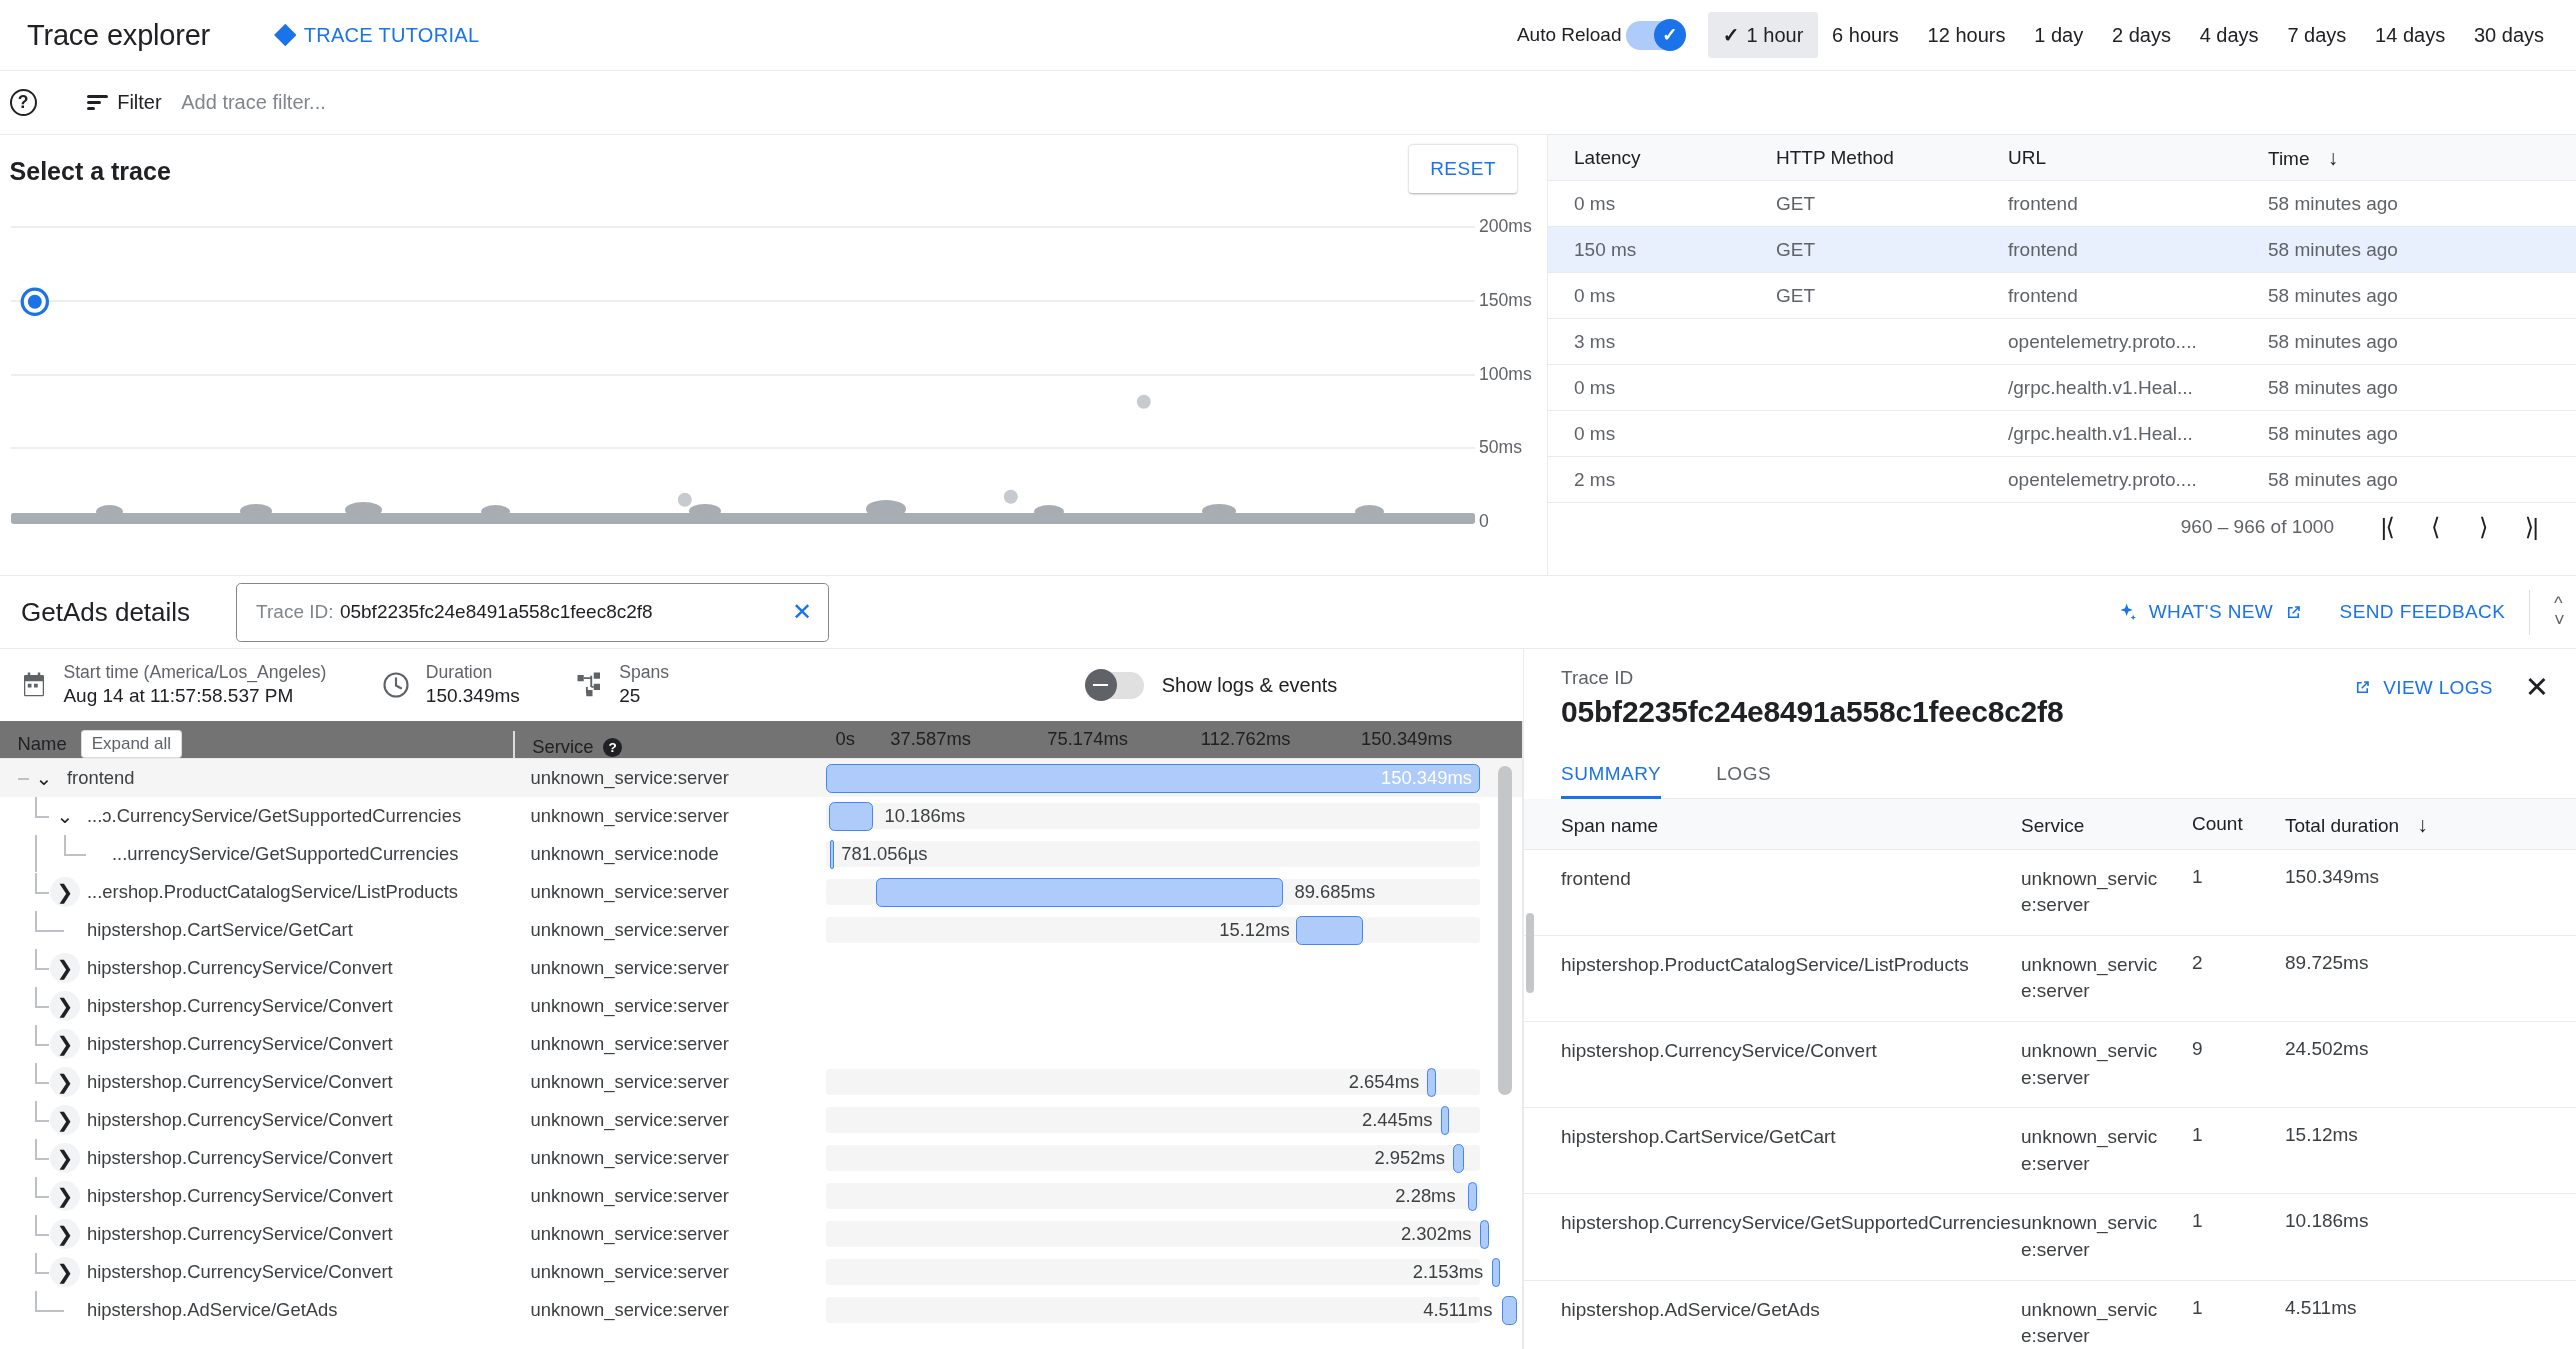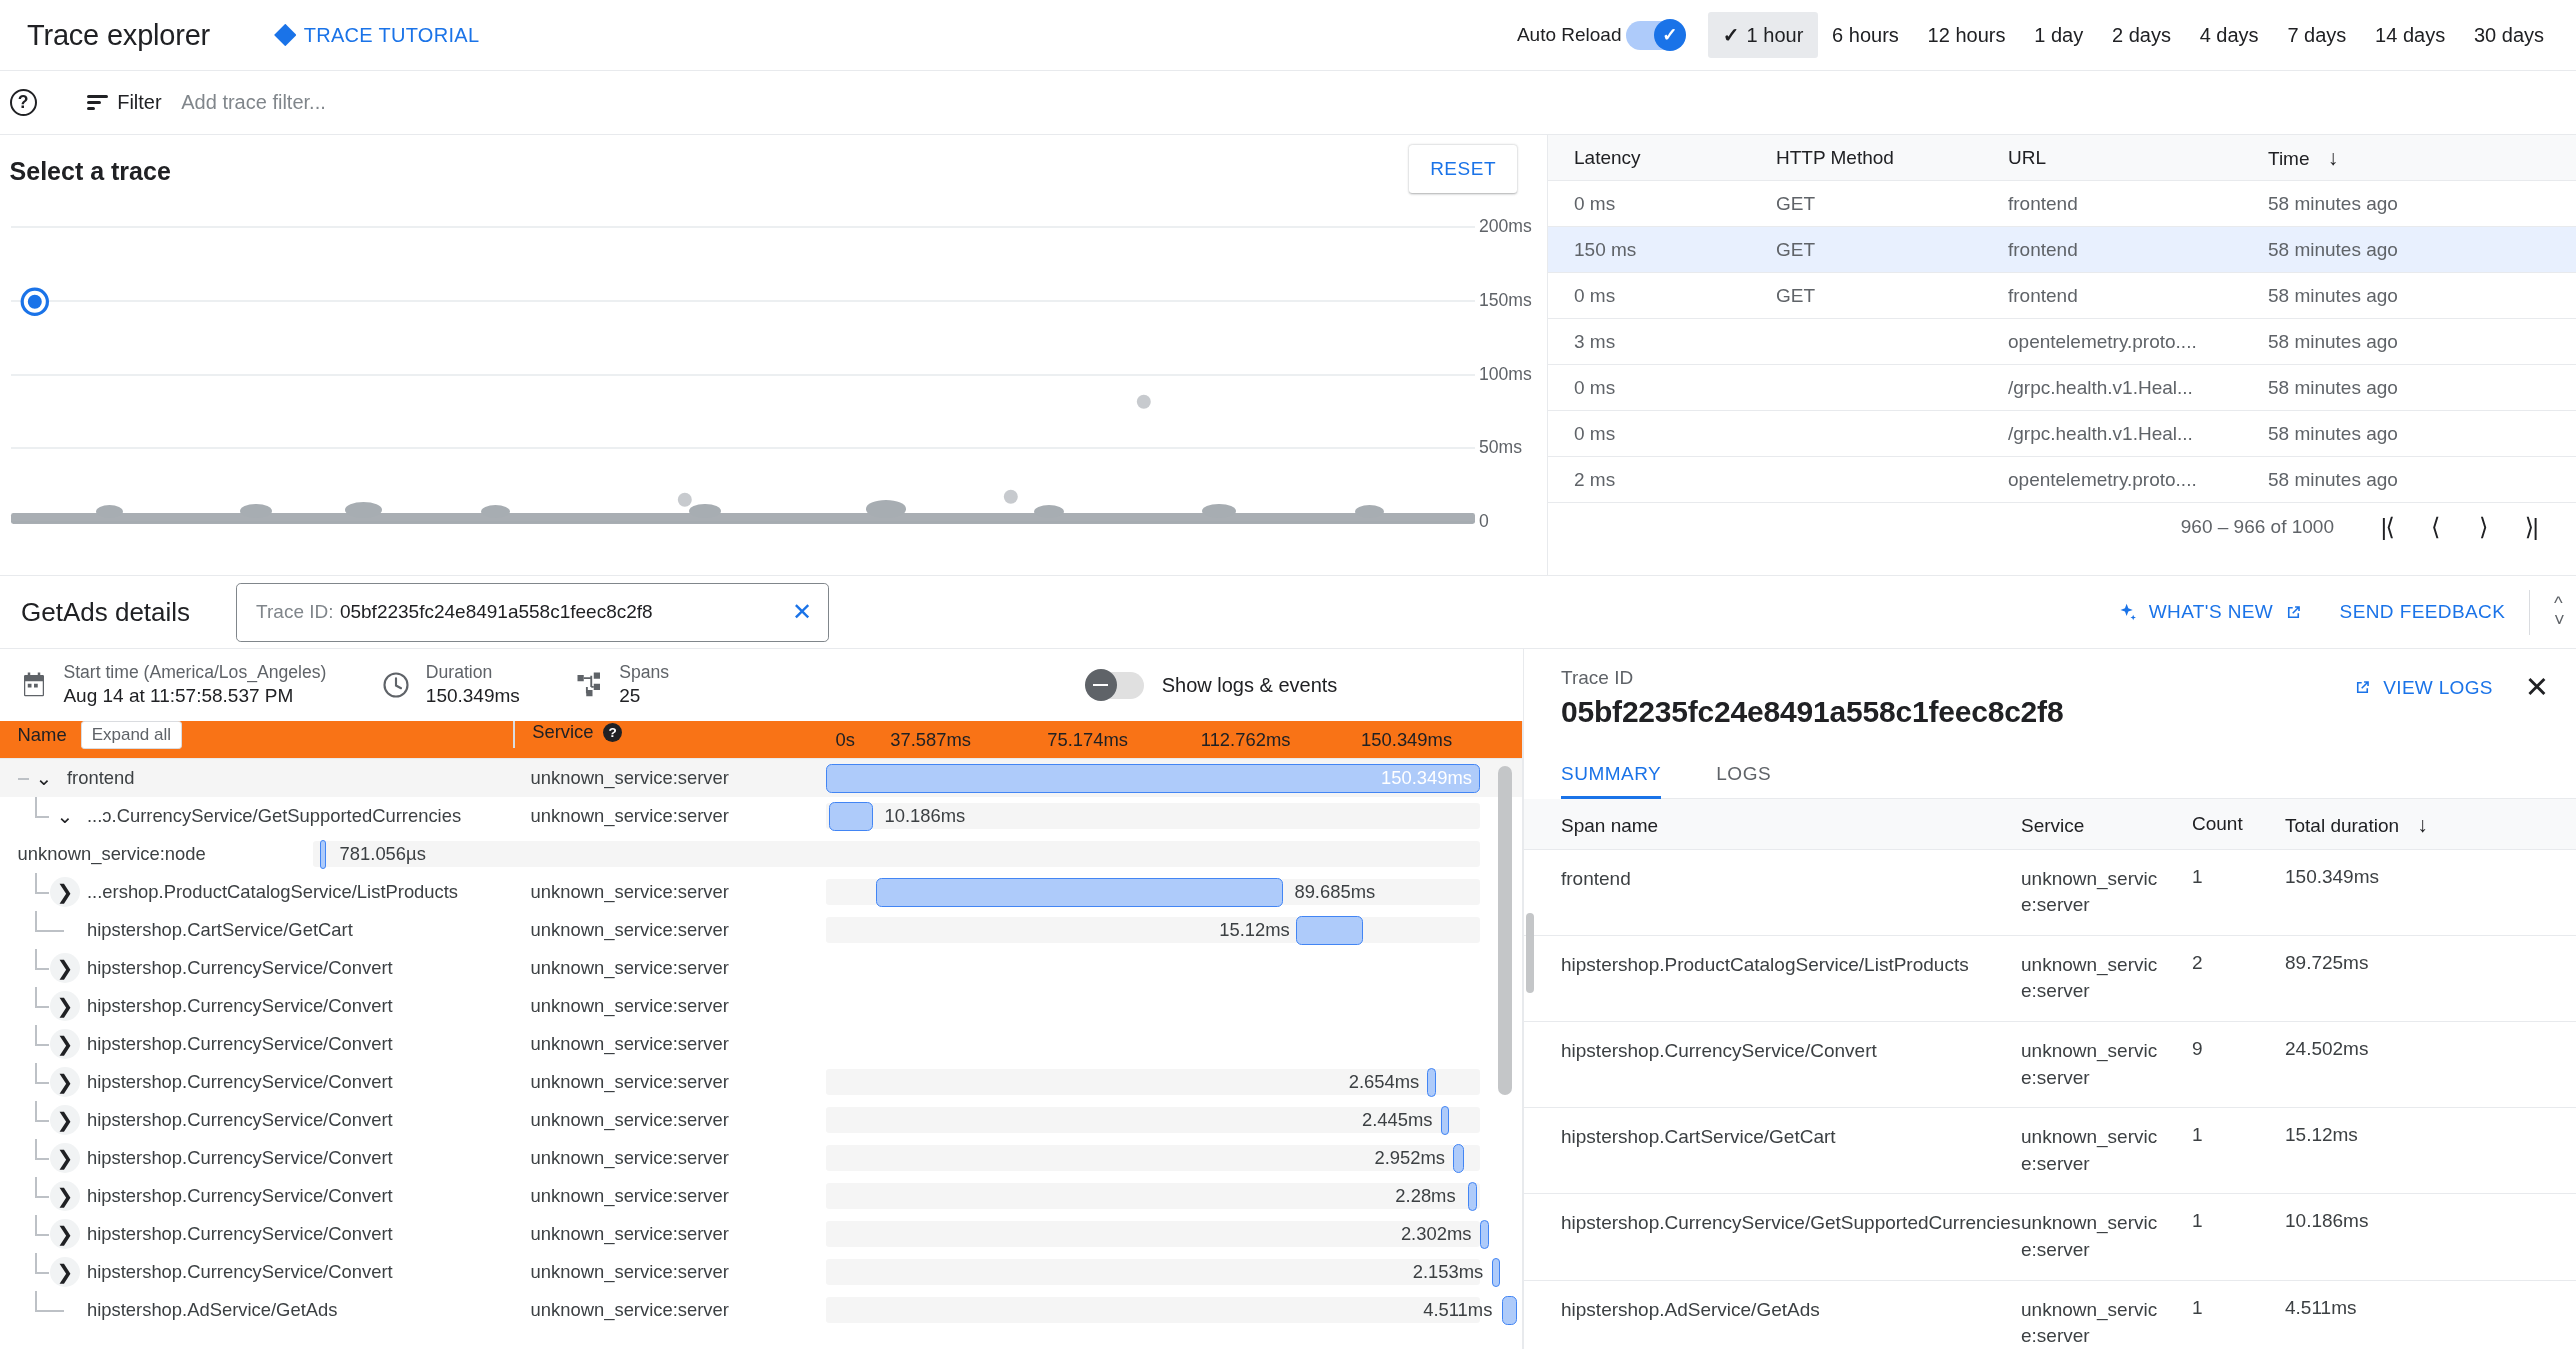--- a/index.html
+++ b/index.html
@@ -215,22 +215,22 @@
   }
   .lt-switch .k i { width: 14.4px; height: 2.4px; background: #fff; display: block; }
   .logs-toggle .lbl { font-size: 20px; color: #202124; }
 
   
   .waterfall {
     position: absolute; top: 721px; left: 0; width: 1523px; bottom: 0;
     border-right: 0.8px solid #e8eaed; overflow: hidden;
   }
   .wf-head {
-    display: flex; align-items: flex-start; height: 38px;
-    background: #f97316; border-bottom: 0.8px solid #e8eaed;
+    display: flex; align-items: flex-end; height: 38px;
+    background: #737373; border-bottom: 0.8px solid #e8eaed;
     font-size: 18.4px; color: #202124;
   }
   .wf-name-col { width: 513px; display: flex; align-items: center; padding-left: 17.6px; gap: 14.4px; }
   .expand-all {
     font-size: 17px; color: #5f6368; border: 0.8px solid #dadce0;
     border-radius: 3.2px; padding: 3.2px 9.6px; cursor: pointer; background: #fff;
   }
   .col-sep { width: 1.6px; height: 27px; background: #dadce0; }
   .wf-svc-col { width: 313px; display: flex; align-items: center; gap: 9.6px; padding-left: 17.6px; }
   .q-ico {
@@ -592,20 +592,26 @@
       </div>
       <div class="svc">unknown_service:server</div>
       <div class="track">
         <div class="bar-bg"></div>
         <div class="bar" style="left:0.4%; width:6.4%;"></div>
         <span class="bar-lbl" style="left:8.4%;">10.186ms</span>
       </div>
     </div>
 
     <div class="wf-row">
+      <div class="name">
+        <span class="tree-vline" style="left:35px; top:-19px; height:56px;"></span>
+        <span class="tree-vline" style="left:64px; top:-19px; height:38px;"></span>
+        <span class="tree-hline" style="left:64px; top:19px; width:22.4px;"></span>
+        <span class="nm-txt" style="left:112px;">...urrencyService/GetSupportedCurrencies</span>
+      </div>
       <div class="svc">unknown_service:node</div>
       <div class="track">
         <div class="bar-bg"></div>
         <div class="bar" style="left:0.6%; width:0.5%;"></div>
         <span class="bar-lbl" style="left:2.2%;">781.056µs</span>
       </div>
     </div>
 
     <div class="wf-row">
       <div class="name">

